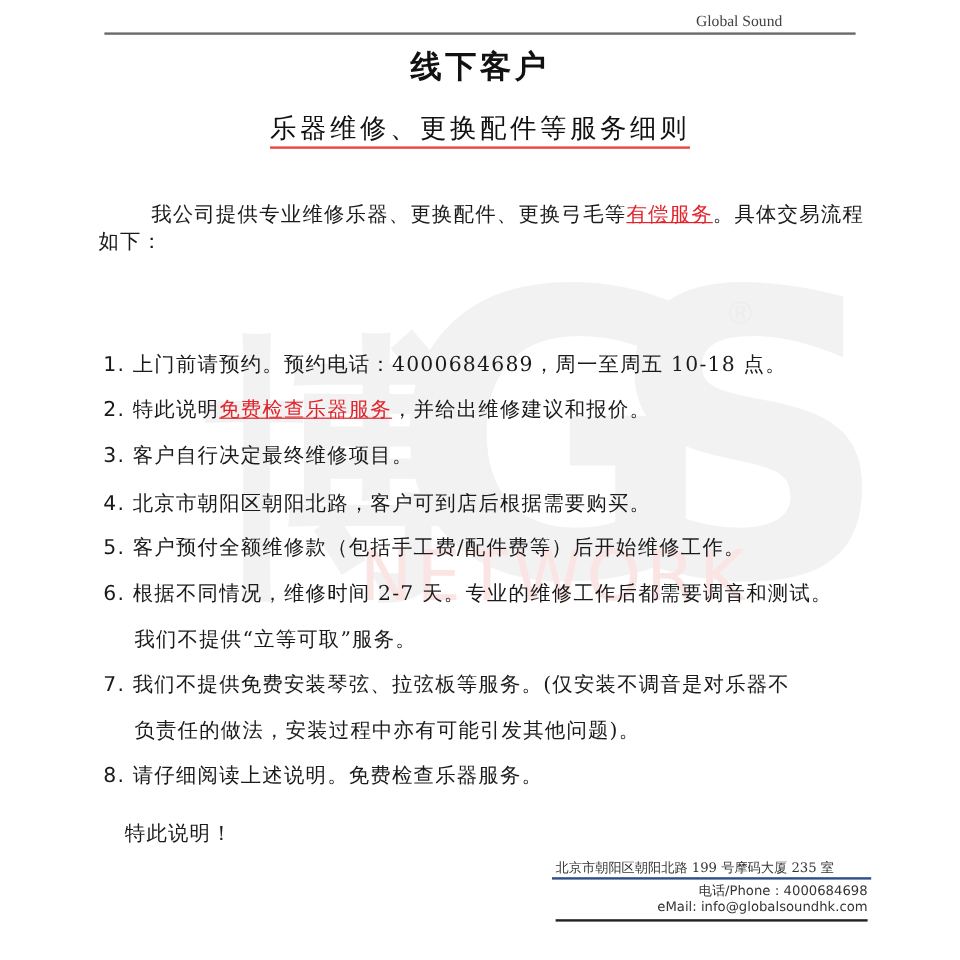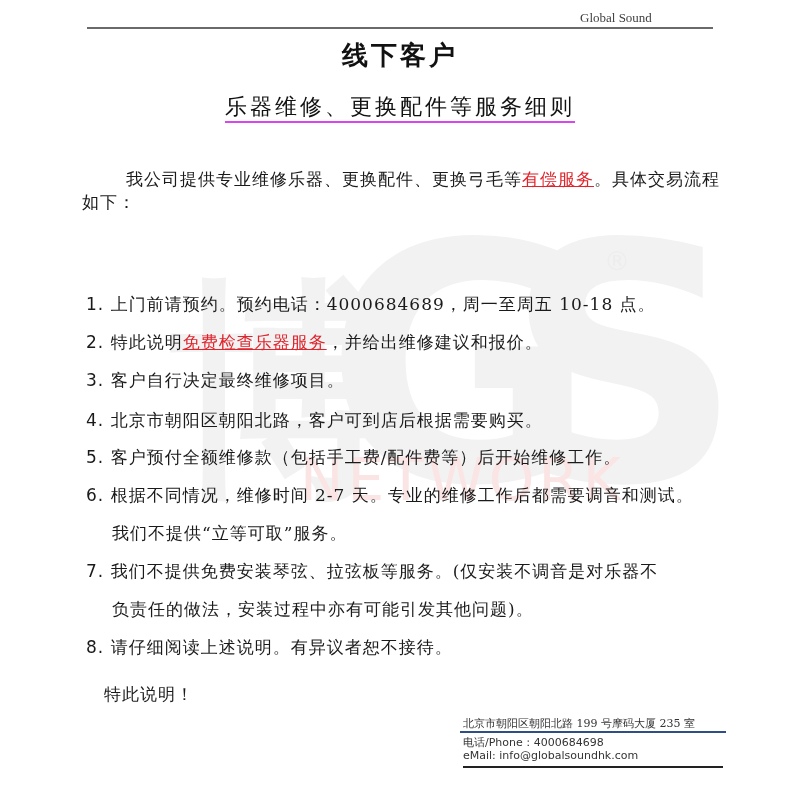--- a/index.html
+++ b/index.html
@@ -14,34 +14,34 @@
     }
     .header-rule { position: absolute; left: 87px; top: 27px; width: 626px; height: 2px; background: #6a6a6a; }
     .title {
       position: absolute; left: 0; width: 800px; top: 38px; text-align: center;
       font-family: "DejaVu Serif", serif; font-weight: bold; font-size: 26px; letter-spacing: 3px; color: #111;
     }
     .subtitle {
       position: absolute; left: 0; width: 800px; top: 92px; text-align: center;
       font-size: 22px; letter-spacing: 3px; color: #111;
     }
-    .subtitle span { border-bottom: 2px solid #d946ef; padding-bottom: 2px; }
+    .subtitle span { border-bottom: 2px solid #ef4444; padding-bottom: 2px; }
     .intro {
       position: absolute; left: 82px; top: 168px; width: 640px; font-size: 17px; line-height: 23px;
       letter-spacing: 1px; text-indent: 44px; color: #1a1a1a;
     }
     .red-u { color: #e0242c; text-decoration: underline; text-decoration-color: #e0242c; }
     .list { position: absolute; left: 86px; top: 282px; width: 640px; font-size: 17px; letter-spacing: 1px; }
     .item { position: absolute; left: 0; white-space: nowrap; line-height: 20px; margin-top: 12px; }
     .num { font-family: "DejaVu Sans", sans-serif; }
     .closing { position: absolute; left: 104px; top: 668px; font-size: 17px; letter-spacing: 1px; margin-top: 15px; }
     .footer-addr { position: absolute; left: 463px; top: 716px; font-size: 11px; color: #333; white-space: nowrap; }
     .footer-blue { position: absolute; left: 460px; top: 731px; width: 266px; height: 2px; background: #2d4f86; }
-    .footer-phone { position: absolute; left: 463px; width: 260px; top: 735px; text-align: left; font-family: "DejaVu Sans", sans-serif; font-size: 11px; color: #333; }
-    .footer-email { position: absolute; left: 463px; width: 260px; top: 749px; text-align: left; font-family: "DejaVu Sans", sans-serif; font-size: 11px; color: #333; }
+    .footer-phone { position: absolute; left: 463px; width: 260px; top: 735px; text-align: right; font-family: "DejaVu Sans", sans-serif; font-size: 11px; color: #333; }
+    .footer-email { position: absolute; left: 463px; width: 260px; top: 749px; text-align: right; font-family: "DejaVu Sans", sans-serif; font-size: 11px; color: #333; }
     .footer-black { position: absolute; left: 463px; top: 766px; width: 260px; height: 2px; background: #222; }
   </style>
 </head>
 <body>
 
 <svg class="watermark" viewBox="0 0 800 800">
   <text x="170" y="470" font-size="230" fill="#f2f2f2" font-family="DejaVu Serif, serif" font-weight="bold">博</text>
   <text x="325" y="480" font-size="330" fill="#f2f2f2" font-family="DejaVu Sans, sans-serif" font-weight="bold">G</text>
   <text x="505" y="480" font-size="330" fill="#f2f2f2" font-family="DejaVu Sans, sans-serif" font-weight="bold">S</text>
   <text x="604" y="270" font-size="26" fill="#ededed" font-family="DejaVu Sans, sans-serif">®</text>
@@ -59,21 +59,21 @@
 <div class="list">
   <div class="item" style="top:0px"><span class="num">1.</span> <span>上门前请预约。预约电话：4000684689，周一至周五 10-18 点。</span></div>
   <div class="item" style="top:38px"><span class="num">2.</span> <span>特此说明</span><span class="red-u">免费检查乐器服务</span><span>，并给出维修建议和报价。</span></div>
   <div class="item" style="top:76px"><span class="num">3.</span> <span>客户自行决定最终维修项目。</span></div>
   <div class="item" style="top:116px"><span class="num">4.</span> <span>北京市朝阳区朝阳北路，客户可到店后根据需要购买。</span></div>
   <div class="item" style="top:153px"><span class="num">5.</span> <span>客户预付全额维修款（包括手工费/配件费等）后开始维修工作。</span></div>
   <div class="item" style="top:191px"><span class="num">6.</span> <span>根据不同情况，维修时间 2-7 天。专业的维修工作后都需要调音和测试。</span></div>
   <div class="item" style="top:229px; left:26px">我们不提供“立等可取”服务。</div>
   <div class="item" style="top:267px"><span class="num">7.</span> <span>我们不提供免费安装琴弦、拉弦板等服务。(仅安装不调音是对乐器不</span></div>
   <div class="item" style="top:305px; left:26px">负责任的做法，安装过程中亦有可能引发其他问题)。</div>
-  <div class="item" style="top:343px"><span class="num">8.</span> <span>请仔细阅读上述说明。有异议者恕不接待。</span></div>
+  <div class="item" style="top:343px"><span class="num">8.</span> <span>请仔细阅读上述说明。免费检查乐器服务。</span></div>
 </div>
 
 <div class="closing">特此说明！</div>
 
 <div class="footer-addr">北京市朝阳区朝阳北路 199 号摩码大厦 235 室</div>
 <div class="footer-blue"></div>
 <div class="footer-phone">电话/Phone：4000684698</div>
 <div class="footer-email">eMail: info@globalsoundhk.com</div>
 <div class="footer-black"></div>
 

